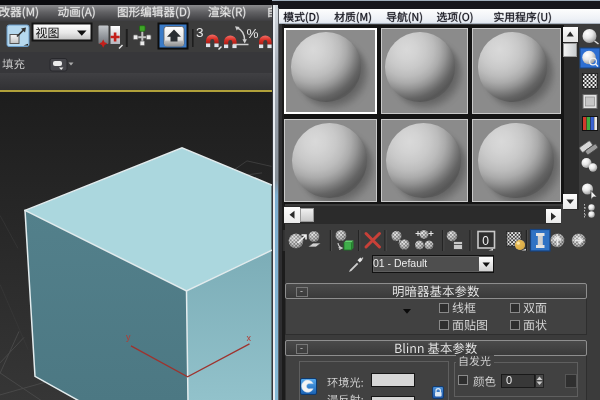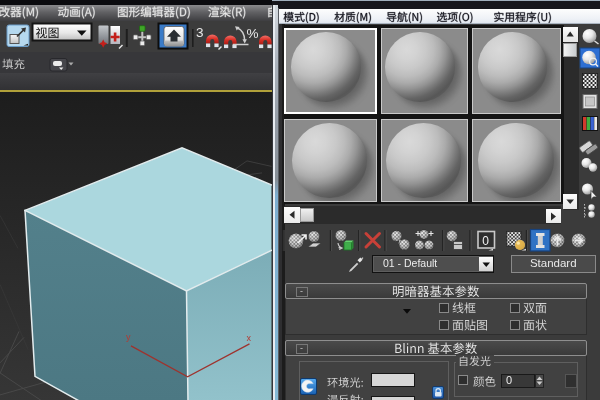--- a/index.html
+++ b/index.html
@@ -358,26 +358,25 @@
 <circle cx="578.7" cy="240.5" r="7" fill="url(#chk2)" stroke="#222" stroke-width="0.6"></circle>
       <circle cx="578.7" cy="240.5" r="7" fill="url(#bg2)" opacity="0.55"></circle>
 <path d="M574.7 240.5 l7 0 m-3 -3.2 l3.5 3.2 -3.5 3.2" stroke="#e9e9e9" stroke-width="1.7" fill="none"></path>
 </svg>
 
 <svg class="a" style="left:340px;top:254px;" width="35" height="22" viewBox="340 254 35 22">
 <path d="M350 269.8 l7 -7 1.3 1.3 -7 7 -2.3 1 z" fill="#cfcfcf"></path>
 <path d="M357.5 260.2 l2.8 -2.8 2.3 2.3 -2.8 2.8 z" fill="#e6e6e6"></path>
 <path d="M361.5 259.2 l1.5 -1.5" stroke="#cfcfcf" stroke-width="1.2"></path>
 </svg>
-<div class="a" style="left:372px;top:255px;width:122px;height:17.5px;background:#4e4e4e;border:1px solid #111;box-shadow:0 0 0 1px #5e5e5e inset;box-sizing:border-box;color:#ececec;font-size:10.5px;line-height:15.5px;padding-left:10px;">01 - Default</div>
+<div class="a" style="left:372px;top:255px;width:122px;height:17.5px;background:#4e4e4e;border:1px solid #111;box-shadow:0 0 0 1px #5e5e5e inset;box-sizing:border-box;color:#ececec;font-size:10.5px;line-height:15.5px;padding-left:0;">01 - Default</div>
 <div class="a" style="left:478.5px;top:256.5px;width:14.5px;height:14.5px;background:linear-gradient(#ffffff,#d2d2d2);"></div>
 <svg class="a" style="left:478.5px;top:256.5px;" width="14.5" height="14.5">
       <path d="M3.5 5.5 l7.5 0 -3.75 4.6 z" fill="#111"></path>
     </svg>
-<div class="a" style="left:511px;top:255px;width:84.5px;height:17.5px;background:#4a4a4a;border:1px solid #8a8a8a;box-sizing:border-box;color:#e8e8e8;font-size:11.5px;line-height:15px;text-align:center;">Standard</div>
 
 <div class="a" style="left:285px;top:283px;width:301.5px;height:16px;background:linear-gradient(#4a4a4a,#3a3a3a);border:1px solid #8e8e8e;border-radius:2px;box-sizing:border-box;"></div>
 <div class="a" style="left:295.5px;top:286.5px;width:12px;height:10px;border:1px solid #787878;box-sizing:border-box;color:#c8c8c8;font-size:9px;line-height:7px;text-align:center;">-</div>
 <svg class="a" style="left:285px;top:281px;" width="312" height="18" viewBox="285 281 312 18">
       <path d="M396.175 290.3625V292.85H393.8375V290.3625ZM396.175 289.5125H393.8375V287.125H396.175ZM392.95 286.2625V294.9H393.8375V293.725H397.05V286.2625ZM402.625 286.9125V289.075H399.125V286.9125ZM398.2125 286.0375V290.4875C398.2125 292.4375 398.0 294.825 395.875 296.4375C396.075 296.575 396.425 296.8875 396.5625 297.0875C398.0 295.9875 398.6375 294.475 398.925 292.9875H402.625V295.7625C402.625 295.9875 402.53749999999997 296.0625 402.3125 296.0625C402.09999999999997 296.075 401.3125 296.0875 400.5 296.05C400.6375 296.3125 400.8 296.7125 400.8375 296.975C401.925 296.975 402.59999999999997 296.95 403.0125 296.8C403.41249999999997 296.65 403.55 296.35 403.55 295.7625V286.0375ZM402.625 289.925V292.1375H399.05C399.1125 291.575 399.125 291.0125 399.125 290.5V289.925Z M410.8875 294.3625H414.7625V295.65H410.8875ZM410.8875 293.6125V292.375H414.7625V293.6125ZM410.025 291.5875V296.9875H410.8875V296.45H414.7625V296.9625H415.66249999999997V291.5875ZM412.0125 285.7125C412.1875 286.0875 412.3625 286.5625 412.47499999999997 286.9625H409.53749999999997V287.7875H416.0625V286.9625H413.45C413.3375 286.525 413.1125 285.95 412.9 285.4875ZM414.325 287.875C414.175 288.425 413.9 289.2125 413.65 289.7875H411.325L411.8625 289.625C411.75 289.1625 411.47499999999997 288.425 411.22499999999997 287.8625L410.425 288.0875C410.6375 288.6125 410.875 289.3125 410.97499999999997 289.7875H409.1875V290.6375H416.4375V289.7875H414.525C414.775 289.275 415.05 288.6375 415.3 288.0625ZM407.91249999999997 290.9125V293.8H406.25V290.9125ZM407.91249999999997 290.05H406.25V287.2875H407.91249999999997ZM405.41249999999997 286.4125V295.65H406.25V294.6625H408.75V286.4125Z M419.4 286.875H421.525V288.6375H419.4ZM424.72499999999997 286.875H426.97499999999997V288.6375H424.72499999999997ZM424.625 289.95C425.15 290.15 425.775 290.4625 426.2 290.75H422.59999999999997C422.8875 290.35 423.1375 289.9375 423.3375 289.525L422.41249999999997 289.35V286.0625H418.55V289.45H422.3375C422.1375 289.8875 421.84999999999997 290.325 421.5 290.75H417.59999999999997V291.5875H420.675C419.825 292.3375 418.7125 293.0125 417.325 293.525C417.5125 293.7 417.75 294.025 417.84999999999997 294.2375L418.55 293.9375V297.0H419.425V296.6375H421.5125V296.925H422.41249999999997V293.1375H420.025C420.7625 292.6625 421.3875 292.1375 421.9 291.5875H424.22499999999997C424.75 292.1625 425.4375 292.7 426.1875 293.1375H423.8875V297.0H424.75V296.6375H426.97499999999997V296.925H427.8875V293.95L428.5 294.15C428.625 293.925 428.8875 293.575 429.09999999999997 293.4C427.7375 293.075 426.3375 292.4 425.3875 291.5875H428.8125V290.75H426.625L426.9625 290.3875C426.55 290.0625 425.75 289.675 425.1125 289.45ZM423.8625 286.0625V289.45H427.8875V286.0625ZM419.425 295.8125V293.9625H421.5125V295.8125ZM424.75 295.8125V293.9625H426.97499999999997V295.8125Z M438.0 285.5125V286.7125H433.45V285.5H432.5125V286.7125H430.59999999999997V287.5H432.5125V291.5125H430.025V292.3125H432.75C432.025 293.2 430.925 293.9875 429.9 294.4C430.09999999999997 294.575 430.375 294.9 430.5125 295.125C431.72499999999997 294.55 433.0 293.4875 433.775 292.3125H437.72499999999997C438.4875 293.425 439.7125 294.4625 440.91249999999997 294.975C441.0625 294.75 441.3375 294.4125 441.53749999999997 294.2375C440.4875 293.8625 439.425 293.1375 438.7125 292.3125H441.3875V291.5125H438.95V287.5H440.8375V286.7125H438.95V285.5125ZM433.45 287.5H438.0V288.3375H433.45ZM435.2 292.7125V293.7625H432.6375V294.5375H435.2V295.8625H431.0V296.6625H440.47499999999997V295.8625H436.15V294.5375H438.775V293.7625H436.15V292.7125ZM433.45 289.0375H438.0V289.9125H433.45ZM433.45 290.625H438.0V291.5125H433.45Z M447.7 285.5125V288.1375H442.7625V289.0875H446.53749999999997C445.625 291.2125 444.075 293.2375 442.41249999999997 294.25C442.6375 294.4375 442.95 294.775 443.09999999999997 295.0125C444.91249999999997 293.775 446.525 291.5375 447.5 289.0875H447.7V293.7125H444.775V294.6625H447.7V297.0H448.6875V294.6625H451.59999999999997V293.7125H448.6875V289.0875H448.8625C449.8125 291.5375 451.425 293.7875 453.275 294.9875C453.45 294.725 453.775 294.3625 454.0125 294.175C452.275 293.175 450.7 291.2 449.8 289.0875H453.66249999999997V288.1375H448.6875V285.5125Z M461.3 290.9875C460.45 291.5875 458.8625 292.15 457.625 292.45C457.84999999999997 292.6375 458.0875 292.9125 458.22499999999997 293.1125C459.5 292.75 461.075 292.125 462.075 291.4ZM462.3875 292.45C461.28749999999997 293.2625 459.2125 293.925 457.4375 294.25C457.625 294.45 457.84999999999997 294.75 457.97499999999997 294.975C459.8625 294.5625 461.925 293.825 463.175 292.8375ZM463.9625 293.7875C462.5625 295.1375 459.72499999999997 295.9 456.65 296.2125C456.8375 296.425 457.0125 296.775 457.1125 297.025C460.325 296.625 463.2375 295.775 464.8125 294.2ZM456.6875 288.6125C456.97499999999997 288.5125 457.3625 288.475 459.5 288.3625C459.325 288.775 459.125 289.1625 458.9 289.5375H455.1125V290.375H458.28749999999997C457.41249999999997 291.4375 456.2625 292.2625 454.9375 292.8375C455.15 293.0125 455.5125 293.3875 455.65 293.575C457.15 292.825 458.47499999999997 291.775 459.4625 290.375H462.025C462.9625 291.6875 464.4625 292.875 465.8875 293.5125C466.025 293.275 466.325 292.925 466.525 292.7375C465.28749999999997 292.275 463.9625 291.375 463.0875 290.375H466.325V289.5375H459.9875C460.2 289.15 460.4 288.7375 460.5625 288.3125L464.0625 288.15C464.3875 288.4375 464.66249999999997 288.7125 464.8625 288.95L465.6375 288.3875C464.95 287.625 463.55 286.575 462.41249999999997 285.875L461.6875 286.3625C462.16249999999997 286.675 462.6875 287.0375 463.1875 287.425L458.34999999999997 287.6C459.1375 287.125 459.9375 286.5375 460.6875 285.9L459.8375 285.4375C458.9375 286.3125 457.7 287.125 457.3 287.3375C456.95 287.55 456.66249999999997 287.6875 456.41249999999997 287.7125C456.5125 287.9625 456.6375 288.4125 456.6875 288.6125Z M472.4875 285.7375C472.2625 286.225 471.8625 286.9625 471.55 287.4L472.16249999999997 287.7C472.4875 287.2875 472.91249999999997 286.6625 473.275 286.0875ZM468.05 286.0875C468.375 286.6125 468.7125 287.3 468.825 287.7375L469.53749999999997 287.425C469.425 286.975 469.0875 286.3 468.7375 285.8125ZM472.075 292.75C471.78749999999997 293.4 471.3875 293.95 470.91249999999997 294.425C470.4375 294.1875 469.95 293.95 469.4875 293.75C469.66249999999997 293.45 469.8625 293.1125 470.03749999999997 292.75ZM468.325 294.0875C468.9375 294.325 469.625 294.6375 470.25 294.9625C469.45 295.5375 468.4875 295.9375 467.4625 296.175C467.625 296.35 467.825 296.675 467.91249999999997 296.9C469.0625 296.5875 470.125 296.1 471.025 295.375C471.4375 295.625 471.8125 295.8625 472.09999999999997 296.075L472.7 295.4625C472.41249999999997 295.2625 472.05 295.0375 471.6375 294.8125C472.3 294.1 472.825 293.225 473.1375 292.1375L472.625 291.925L472.47499999999997 291.9625H470.425L470.7 291.3125L469.8625 291.1625C469.775 291.4125 469.65 291.6875 469.525 291.9625H467.825V292.75H469.1375C468.875 293.25 468.5875 293.7125 468.325 294.0875ZM470.16249999999997 285.4875V287.825H467.575V288.6H469.875C469.275 289.4125 468.3125 290.1875 467.4375 290.5625C467.625 290.7375 467.8375 291.0625 467.95 291.275C468.7125 290.8625 469.53749999999997 290.1625 470.16249999999997 289.425V290.95H471.03749999999997V289.25C471.6375 289.6875 472.4 290.275 472.7125 290.5625L473.2375 289.8875C472.9375 289.675 471.8375 288.975 471.22499999999997 288.6H473.5875V287.825H471.03749999999997V285.4875ZM474.8125 285.6C474.5 287.8 473.9375 289.9 472.9625 291.2125C473.16249999999997 291.3375 473.525 291.6375 473.675 291.7875C474.0 291.325 474.275 290.775 474.525 290.1625C474.8 291.3875 475.16249999999997 292.525 475.625 293.5125C474.925 294.7 473.95 295.6125 472.5875 296.275C472.7625 296.4625 473.025 296.8375 473.1125 297.0375C474.3875 296.35 475.34999999999997 295.4875 476.0875 294.3875C476.7125 295.45 477.4875 296.3 478.4625 296.8875C478.6125 296.65 478.8875 296.325 479.09999999999997 296.15C478.05 295.5875 477.22499999999997 294.675 476.5875 293.525C477.25 292.2375 477.675 290.675 477.95 288.8H478.8V287.925H475.2375C475.41249999999997 287.225 475.5625 286.4875 475.675 285.7375ZM477.0625 288.8C476.8625 290.2375 476.5625 291.4875 476.1125 292.55C475.6375 291.425 475.28749999999997 290.15 475.05 288.8Z" fill="#e6e6e6"></path>
     </svg>
 <div class="a" style="left:285px;top:299px;width:301.5px;height:36px;background:#414141;border:1px solid #2e2e2e;border-top:none;box-sizing:border-box;"></div>
 <svg class="a" style="left:400px;top:303px;" width="17" height="15.5">
       <path d="M3 6 l8 0 -4 4.8 z" fill="#0a0a0a"></path>
     </svg>

